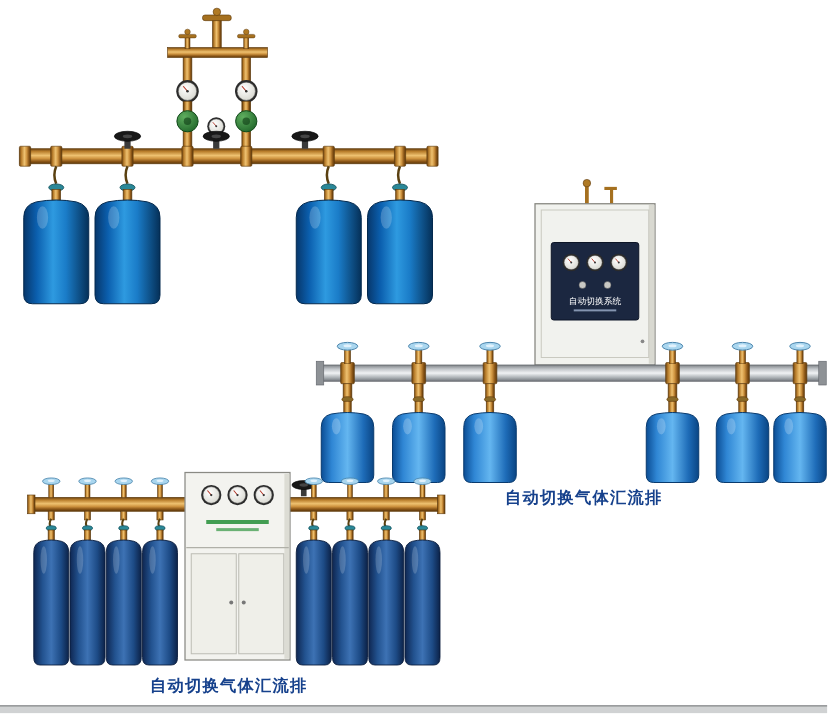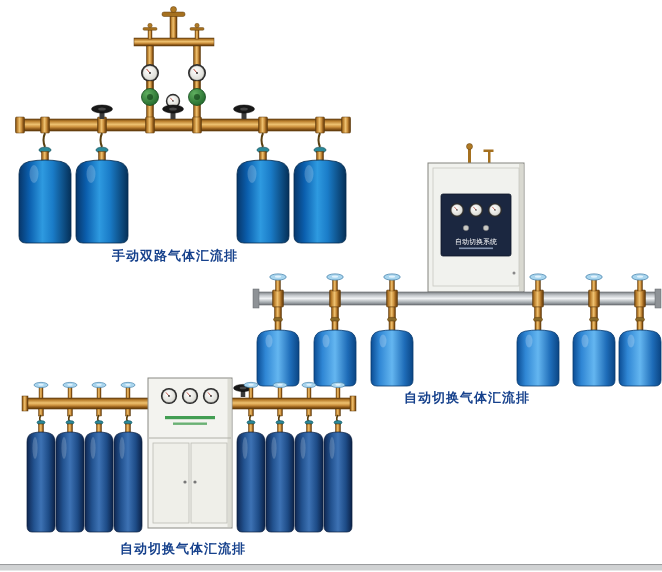--- a/index.html
+++ b/index.html
@@ -315,17 +315,16 @@
     <rect x="153" y="443" width="36" height="80" fill="#efefe9" stroke="#bcbcb4" stroke-width="0.8"></rect>
     <rect x="191" y="443" width="36" height="80" fill="#efefe9" stroke="#bcbcb4" stroke-width="0.8"></rect>
     <circle cx="185" cy="482" r="1.6" fill="#777"></circle>
     <circle cx="195" cy="482" r="1.6" fill="#777"></circle>
   </g>
 
   <rect x="0" y="564" width="662" height="1.5" fill="#9a9c9e"></rect>
   <rect x="0" y="565.5" width="662" height="5" fill="#d0d2d3"></rect>
 </svg>
 
-<div class="caption cap1">手动双路气体汇流排</div>
 <div class="caption cap2">自动切换气体汇流排</div>
 <div class="caption cap3">自动切换气体汇流排</div>
 
 </div>
 
 </body></html>

